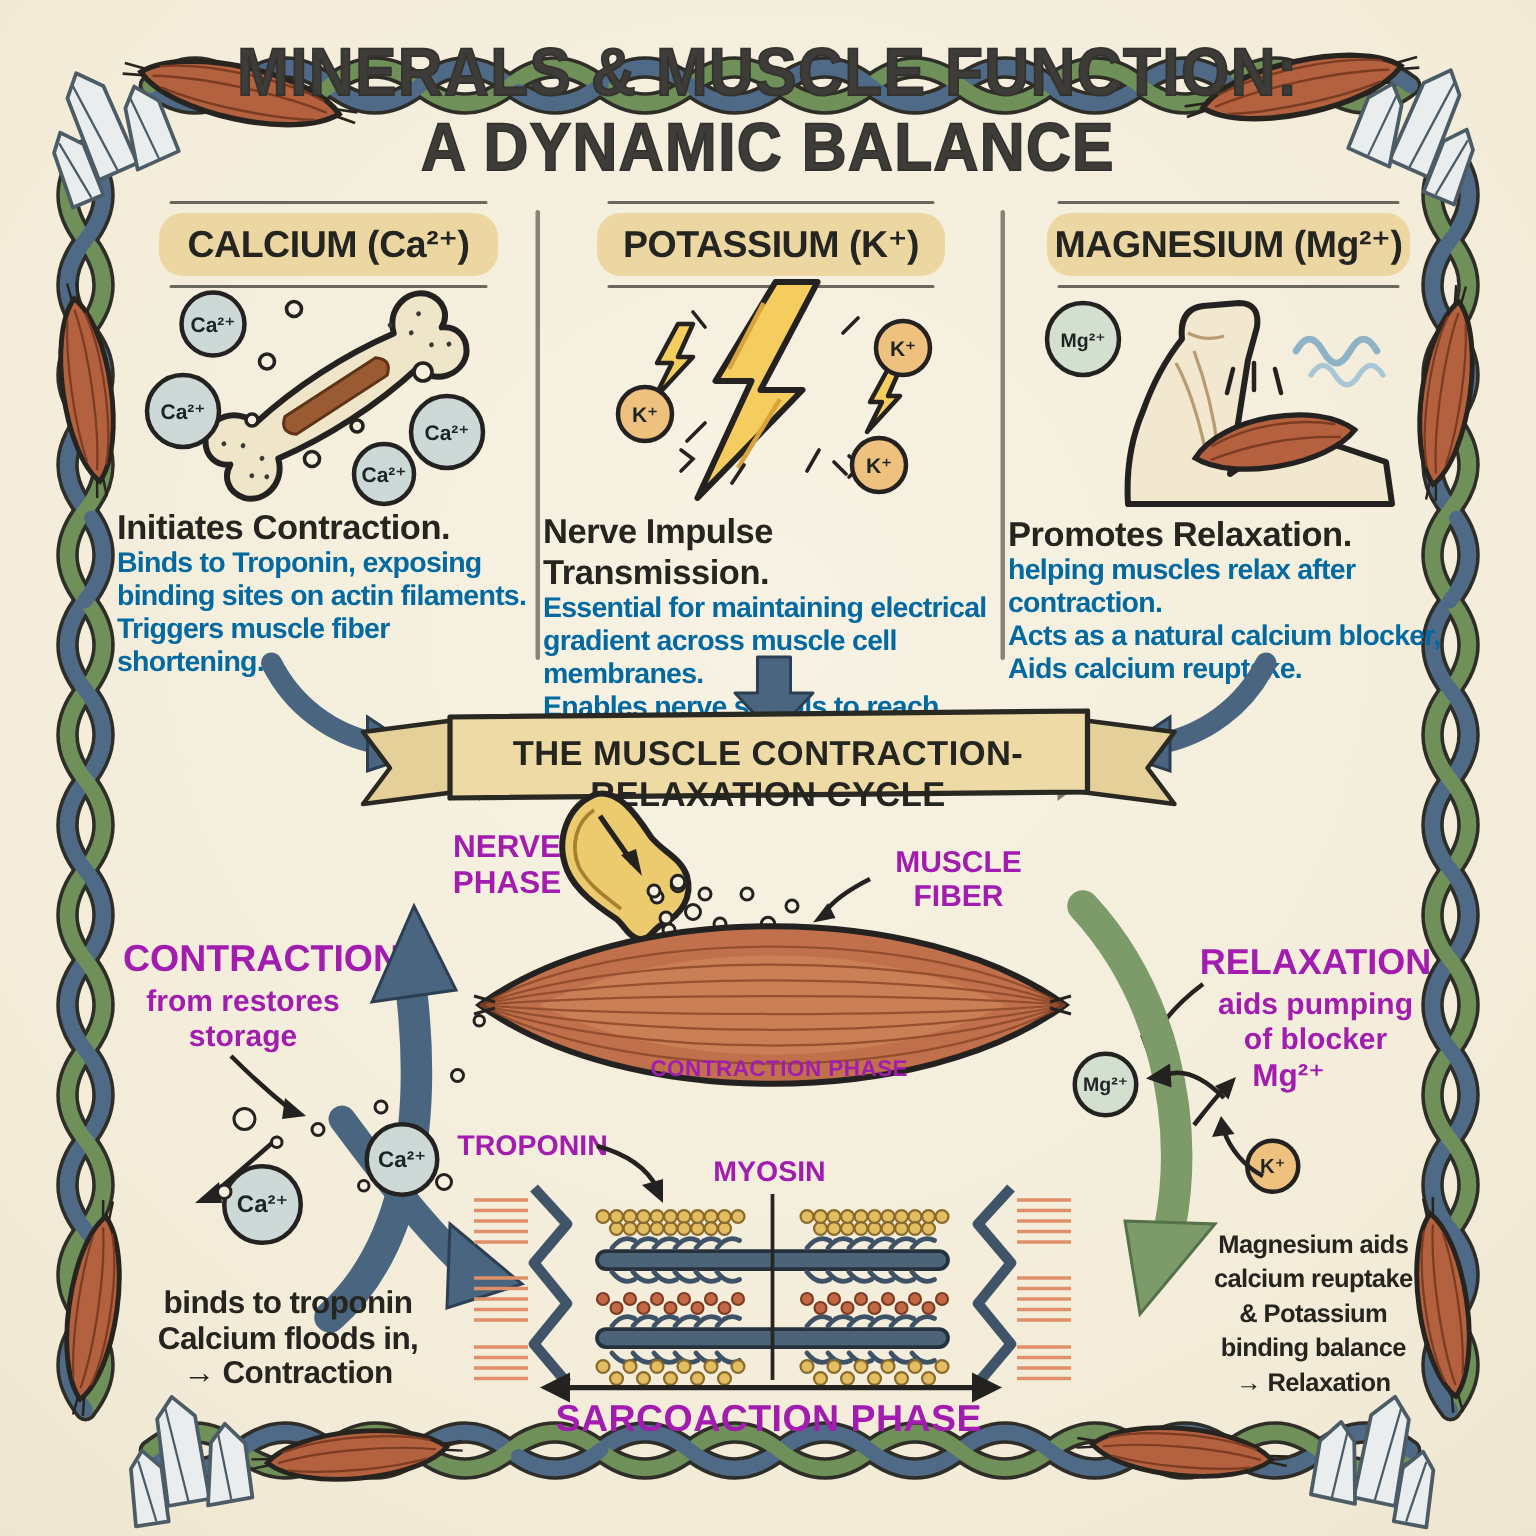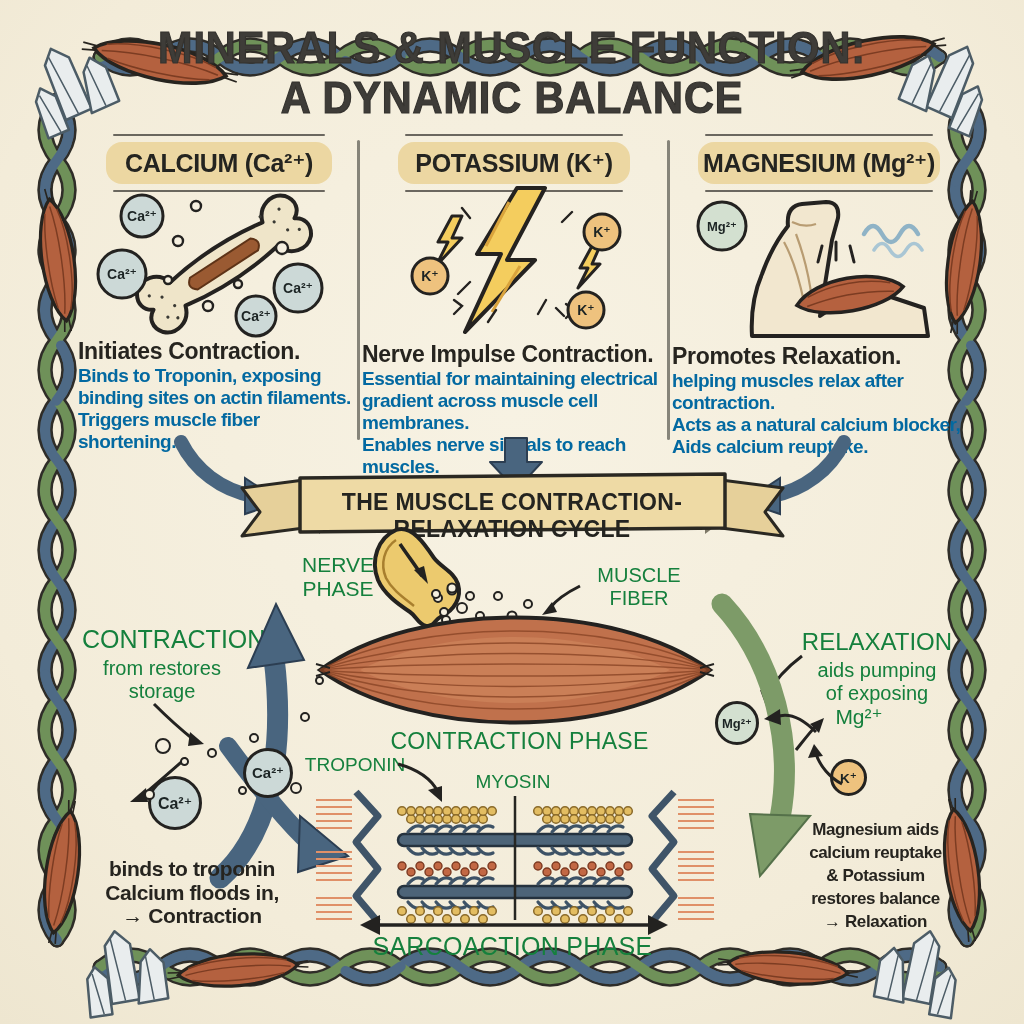--- a/index.html
+++ b/index.html
@@ -13,21 +13,21 @@
               font-size:45px;letter-spacing:1px;transform:scaleX(.92);
               -webkit-text-stroke:1.2px #34322e;}
   .pill{background:#ecd7a2;border-radius:16px;display:flex;align-items:center;justify-content:center;
         font-weight:bold;font-size:25px;color:#242420;letter-spacing:-0.3px;}
   .pill::before,.pill::after{content:"";position:absolute;left:3%;right:3%;height:2px;background:#3c3a34;opacity:.75;border-radius:2px;}
   .pill::before{top:-8px;} .pill::after{bottom:-8px;}
   .divider{width:2.5px;background:#4a4a42;opacity:.65;border-radius:2px;}
   .desc{text-align:left;}
   .desc .b{font-weight:bold;font-size:23px;line-height:27px;letter-spacing:-0.3px;}
   .desc .r{font-weight:bold;font-size:19px;line-height:22px;letter-spacing:-0.5px;color:#0369a1;}
-  .lbl{font-weight:normal;color:#15803d;}
+  .lbl{font-weight:bold;color:#a21caf;}
   .center{text-align:center;}
   .ion{position:absolute;border-radius:50%;border:3px solid #232220;display:flex;align-items:center;
        justify-content:center;font-weight:bold;color:#1c2424;box-sizing:border-box;}
   .ion.ca{background:#ccd9d7;} .ion.k{background:#eec27e;} .ion.mg{background:#d3e0d0;}
   .dot{position:absolute;border-radius:50%;border:2.5px solid #232220;background:#f6f0e0;box-sizing:border-box;}
   .note{font-weight:bold;font-size:21px;line-height:23.5px;text-align:center;letter-spacing:-0.4px;}
   .banner-label{font-weight:bold;font-size:23px;letter-spacing:.3px;text-align:center;color:#242420;}
 </style>
 </head>
 <body>
@@ -178,21 +178,21 @@
   </g>
 </svg>
 
 <div class="abs desc" style="left:78px;top:338px;width:284px">
   <div class="b">Initiates Contraction.</div>
   <div class="r">Binds to Troponin, exposing</div>
   <div class="r">binding sites on actin filaments.</div>
   <div class="r">Triggers muscle fiber shortening.</div>
 </div>
 <div class="abs desc" style="left:362px;top:341px;width:300px">
-  <div class="b">Nerve Impulse Contraction.</div>
+  <div class="b">Nerve Impulse Transmission.</div>
   <div class="r">Essential for maintaining electrical</div>
   <div class="r">gradient across muscle cell membranes.</div>
   <div class="r">Enables nerve signals to reach muscles.</div>
 </div>
 <div class="abs desc" style="left:672px;top:343px;width:292px">
   <div class="b">Promotes Relaxation.</div>
   <div class="r">helping muscles relax after contraction.</div>
   <div class="r">Acts as a natural calcium blocker,</div>
   <div class="r">Aids calcium reuptake.</div>
 </div>
@@ -272,21 +272,21 @@
     <path d="M 4 78 C 100 56 298 56 394 78"></path>
       <path d="M 4 78 C 100 70 298 70 394 78"></path>
     <path d="M 4 78 C 100 86 298 86 394 78"></path>
       <path d="M 4 78 C 100 100 298 100 394 78"></path>
     <path d="M 4 78 C 100 114 298 114 394 78"></path>
       <path d="M 4 78 C 100 130 298 130 394 78"></path>
   </g>
   <path d="M 0 72 L 14 76 M 0 84 L 14 80 M 384 76 L 398 72 M 384 80 L 398 84" stroke="#232220" stroke-width="2"></path>
 </svg>
 
-<div class="abs lbl center" style="left:377px;top:728px;width:285px;font-size:23px;letter-spacing:.3px">CONTRACTION PHASE</div>
+<div class="abs lbl center" style="left:377px;top:704px;width:285px;font-size:15px;letter-spacing:.3px">CONTRACTION PHASE</div>
 
 <div class="abs center" style="left:82px;top:625px;width:160px">
   <div class="lbl" style="font-size:25px">CONTRACTION</div>
   <div class="lbl" style="font-size:20px;margin-top:3px">from restores</div>
   <div class="lbl" style="font-size:20px">storage</div>
 </div>
 
 <svg style="left:148px;top:700px" width="62" height="50" viewBox="0 0 62 50">
   <path d="M 6 4 C 22 20 36 32 46 40" stroke="#232220" stroke-width="3" fill="none"></path>
   <polygon points="42,32 56,44 40,46" fill="#232220"></polygon>
@@ -326,21 +326,21 @@
 
 <div class="abs note" style="left:102px;top:857px;width:180px">
   <div>binds to troponin</div>
   <div>Calcium floods in,</div>
   <div>→ Contraction</div>
 </div>
 
 <div class="abs center" style="left:792px;top:628px;width:170px">
   <div class="lbl" style="font-size:24px">RELAXATION</div>
   <div class="lbl" style="font-size:20px;margin-top:3px">aids pumping</div>
-  <div class="lbl" style="font-size:20px">of exposing</div>
+  <div class="lbl" style="font-size:20px">of blocker</div>
 </div>
 
 <svg style="left:756px;top:650px" width="52" height="56" viewBox="0 0 52 56">
   <path d="M 46 6 C 30 18 18 32 12 44" stroke="#232220" stroke-width="3" fill="none"></path>
   <polygon points="4,40 10,56 20,44" fill="#232220"></polygon>
 </svg>
 
 <svg style="left:692px;top:596px" width="150" height="292" viewBox="0 0 150 292">
   <path d="M 30 8 C 82 64 102 148 88 222" stroke="#7d9b68" stroke-width="21" fill="none" stroke-linecap="round"></path>
   <polygon points="58,218 118,220 68,280" fill="#7d9b68" stroke="#55714a" stroke-width="2"></polygon>
@@ -366,21 +366,21 @@
   </div>
 <svg style="left:800px;top:744px" width="48" height="44" viewBox="0 0 48 44">
   <path d="M 42 40 C 30 34 20 22 16 10" stroke="#232220" stroke-width="3" fill="none"></path>
   <polygon points="8,14 14,0 23,12" fill="#232220"></polygon>
 </svg>
 
 <div class="abs note" style="left:788px;top:818px;width:175px;font-size:17px;line-height:23px">
   <div>Magnesium aids</div>
   <div>calcium reuptake</div>
   <div>&amp; Potassium</div>
-  <div>restores balance</div>
+  <div>binding balance</div>
   <div>→ Relaxation</div>
 </div>
 
 <div class="abs lbl" style="left:300px;top:754px;width:110px;font-size:19px">TROPONIN</div>
 <svg style="left:394px;top:758px" width="52" height="46" viewBox="0 0 52 46">
   <path d="M 4 6 C 26 12 38 22 44 34" stroke="#232220" stroke-width="3" fill="none"></path>
   <polygon points="34,32 48,44 48,28" fill="#232220"></polygon>
 </svg>
 <div class="abs lbl center" style="left:468px;top:771px;width:90px;font-size:19px">MYOSIN</div>
 

